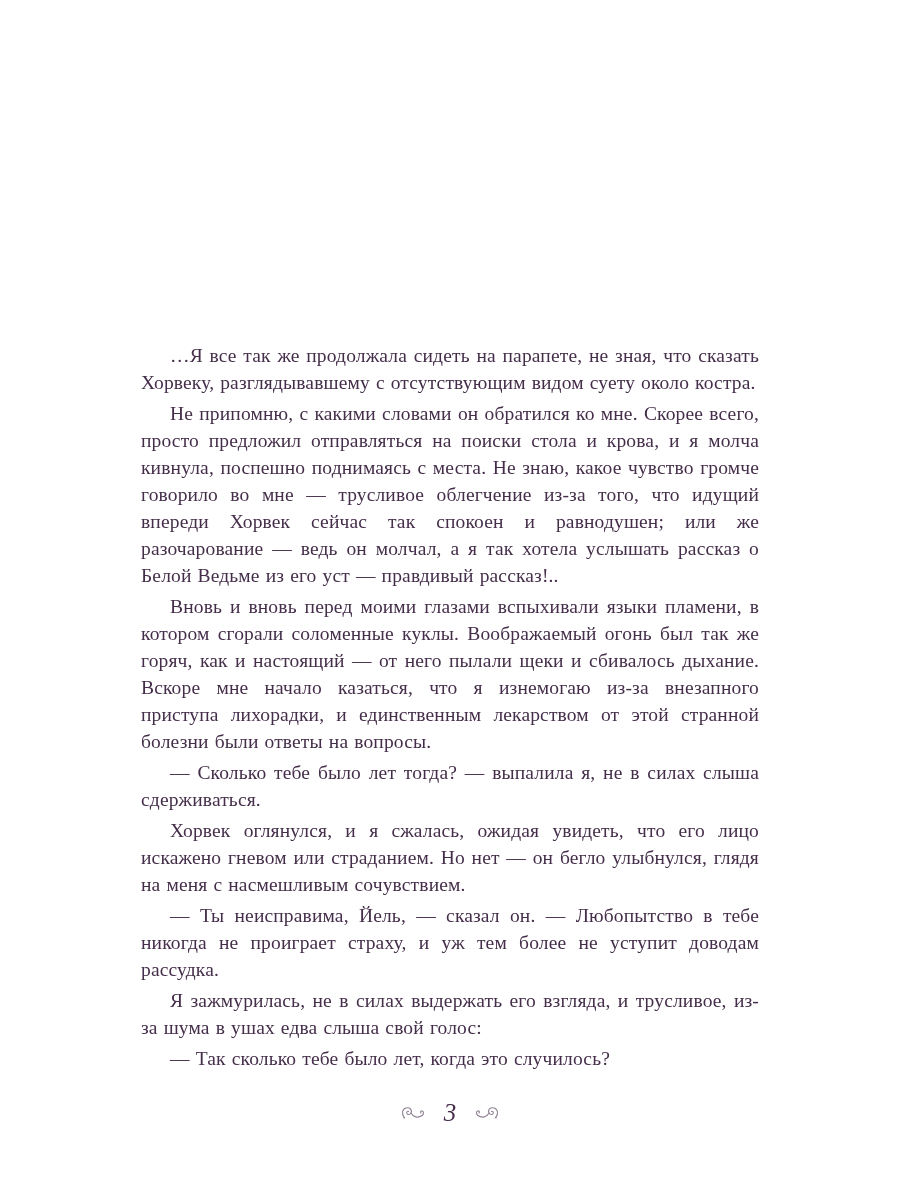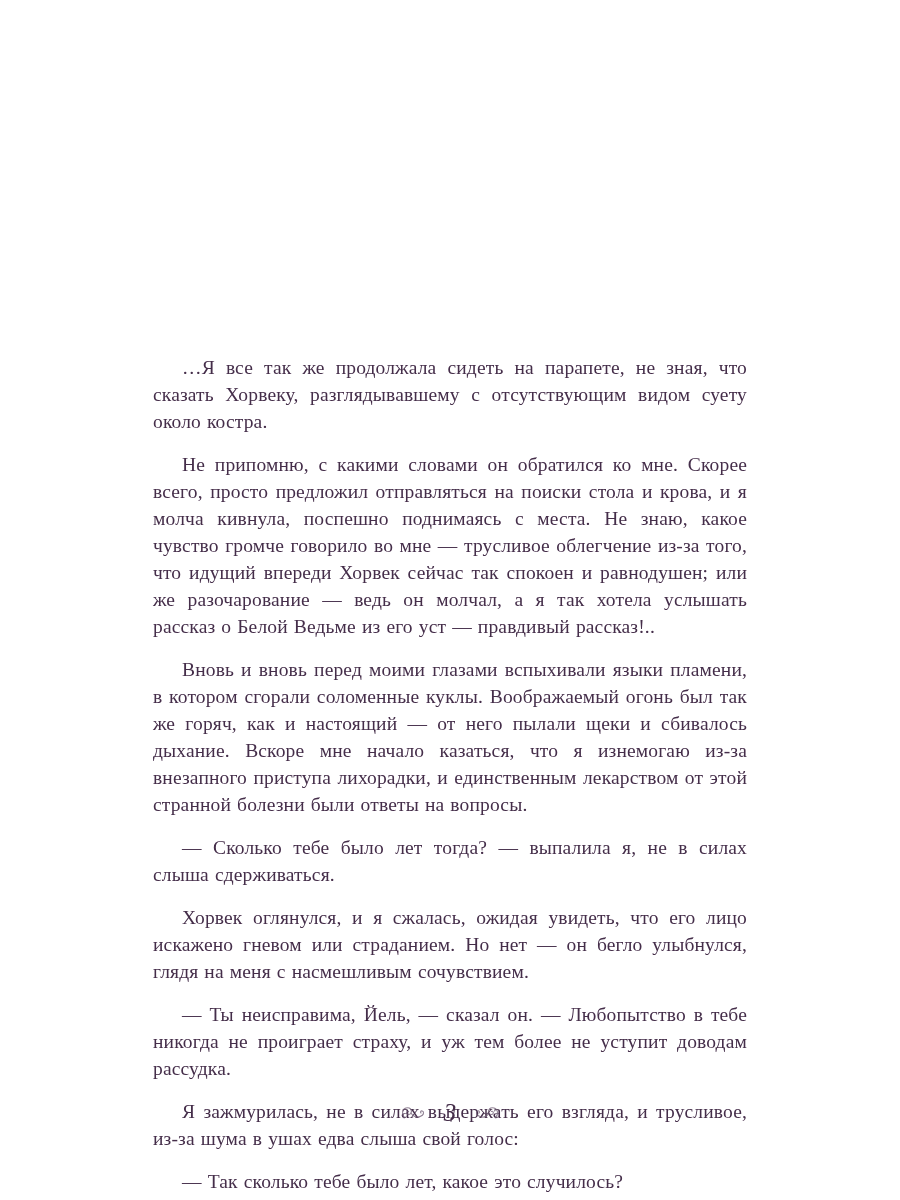--- a/index.html
+++ b/index.html
@@ -16,21 +16,21 @@
     font-family: "Liberation Serif", "DejaVu Serif", serif;
   }
   .text-block {
     position: absolute;
     left: 137px;
     top: 338px;
     width: 626px;
     color: #452e4a;
   }
   .text-block p {
-    margin: 16px;
+    margin: 4px;
     padding: 0;
     font-size: 19.5px;
     line-height: 27px;
     text-align: justify;
     text-indent: 29px;
     letter-spacing: 0.15px;
     word-spacing: 1px;
   }
   .page-footer {
     position: absolute;
@@ -68,21 +68,21 @@
 <div class="book-page">
 
   <div class="text-block">
     <p>…Я все так же продолжала сидеть на парапете, не зная, что сказать Хорвеку, разглядывавшему с отсутствующим видом суету около костра.</p>
     <p>Не припомню, с какими словами он обратился ко мне. Скорее всего, просто предложил отправляться на поиски стола и крова, и я молча кивнула, поспешно поднимаясь с места. Не знаю, какое чувство громче говорило во мне — трусливое облегчение из-за того, что идущий впереди Хорвек сейчас так спокоен и равнодушен; или же разочарование — ведь он молчал, а я так хотела услышать рассказ о Белой Ведьме из его уст — правдивый рассказ!..</p>
     <p>Вновь и вновь перед моими глазами вспыхивали языки пламени, в котором сгорали соломенные куклы. Воображаемый огонь был так же горяч, как и настоящий — от него пылали щеки и сбивалось дыхание. Вскоре мне начало казаться, что я изнемогаю из-за внезапного приступа лихорадки, и единственным лекарством от этой странной болезни были ответы на вопросы.</p>
     <p>— Сколько тебе было лет тогда? — выпалила я, не в силах слыша сдерживаться.</p>
     <p>Хорвек оглянулся, и я сжалась, ожидая увидеть, что его лицо искажено гневом или страданием. Но нет — он бегло улыбнулся, глядя на меня с насмешливым сочувствием.</p>
     <p>— Ты неисправима, Йель, — сказал он. — Любопытство в тебе никогда не проиграет страху, и уж тем более не уступит доводам рассудка.</p>
     <p>Я зажмурилась, не в силах выдержать его взгляда, и трусливое, из-за шума в ушах едва слыша свой голос:</p>
-    <p>— Так сколько тебе было лет, какое это случилось?</p>
+    <p>— Так сколько тебе было лет, когда это случилось?</p>
   </div>
 
   <div class="page-footer">
     <span class="ornament">
       <svg width="26" height="18" viewBox="0 0 26 18" xmlns="http://www.w3.org/2000/svg">
         <g stroke="#6d5a72" stroke-width="1.1" fill="none" stroke-linecap="round">
           <path d="M4,13 C1.5,10 2,5 6,4 C10,3 12.5,6 11,9 C10,11 7.5,11 6.8,9.2 C6.3,7.8 7.5,6.8 8.6,7.5"></path>
           <path d="M11,9 C13,13 18,14.5 22,11.5"></path>
           <path d="M22,11.5 C24,10 24,7.5 22.2,7 C20.8,6.6 20,8 21,9"></path>
           <circle cx="4.2" cy="13.6" r="0.9" fill="#6d5a72" stroke="none"></circle>

